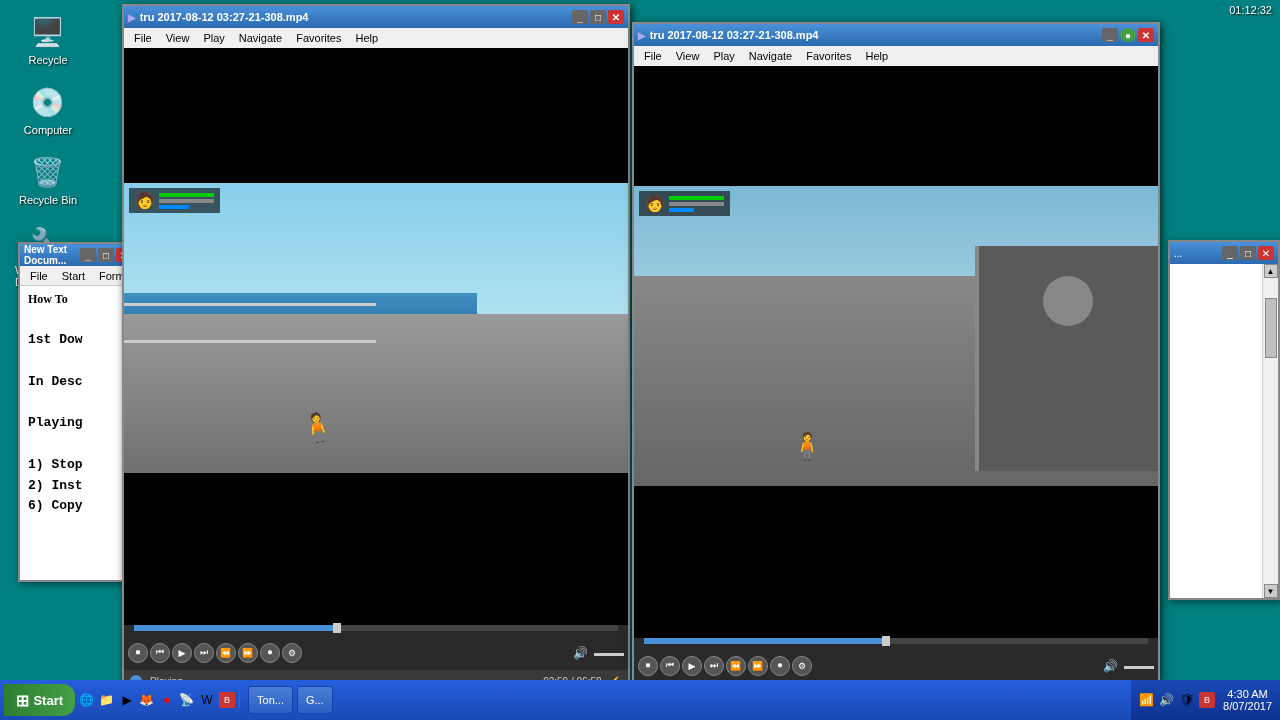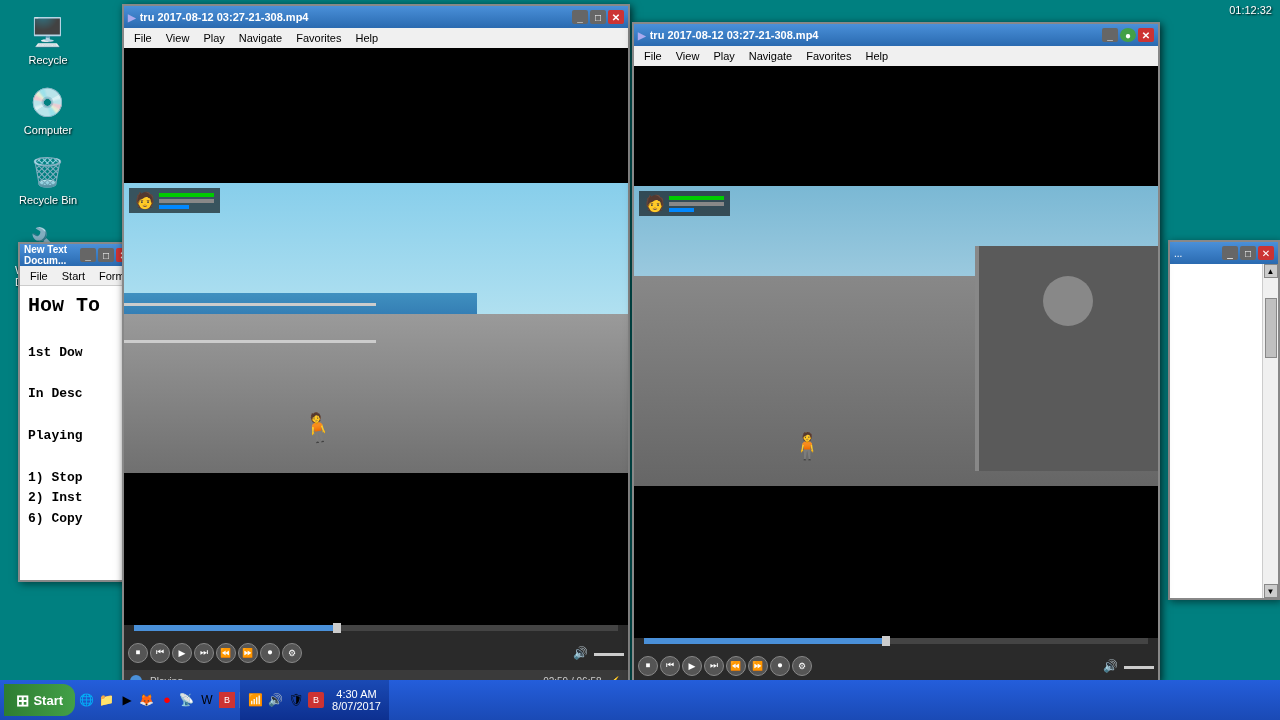--- a/index.html
+++ b/index.html
@@ -449,21 +449,21 @@
         <div class="win-btn win-btn-max">□</div>
         <div class="win-btn win-btn-close">✕</div>
       </div>
     </div>
     <div class="notepad-menubar">
       <span class="menu-item">File</span>
       <span class="menu-item">Start</span>
       <span class="menu-item">Format</span>
     </div>
     <div class="notepad-content">
-      <div style="font-size:20px;">How To</div>
+      <div style="font-size:12px;font-family:Liberation Serif, serif;">How To</div>
       <div>&nbsp;</div>
       <div>1st Dow</div>
       <div>&nbsp;</div>
       <div>In Desc</div>
       <div>&nbsp;</div>
       <div>Playing</div>
       <div>&nbsp;</div>
       <div>1)  Stop</div>
       <div>2)  Inst</div>
       <div>6)  Copy</div>
@@ -655,20 +655,24 @@
       <div class="taskbar-icon-small" title="Internet Explorer">🌐</div>
       <div class="taskbar-icon-small" title="Folder">📁</div>
       <div class="taskbar-icon-small" title="Media Player">▶</div>
       <div class="taskbar-icon-small" title="Firefox">🦊</div>
       <div class="taskbar-icon-small" title="Record" style="color:red;">⏺</div>
       <div class="taskbar-icon-small" title="Network">📡</div>
       <div class="taskbar-icon-small" title="Word">W</div>
       <div class="taskbar-icon-small" title="Bandicam" style="background:#cc3333; color:white; font-size:9px; padding:1px;">B</div>
     </div>
 
+    <div class="taskbar-items">
+      <div class="taskbar-item">Ton...</div>
+      <div class="taskbar-item">G...</div>
+    </div>
 
     <div class="taskbar-tray">
       <div class="taskbar-icons">
         <div class="taskbar-icon-small">📶</div>
         <div class="taskbar-icon-small">🔊</div>
         <div class="taskbar-icon-small">🛡</div>
         <div class="taskbar-icon-small" style="background:#cc3333; color:white; font-size:9px; padding:1px; border-radius:2px;">B</div>
       </div>
       <div class="taskbar-clock">
         <div>4:30 AM</div>

